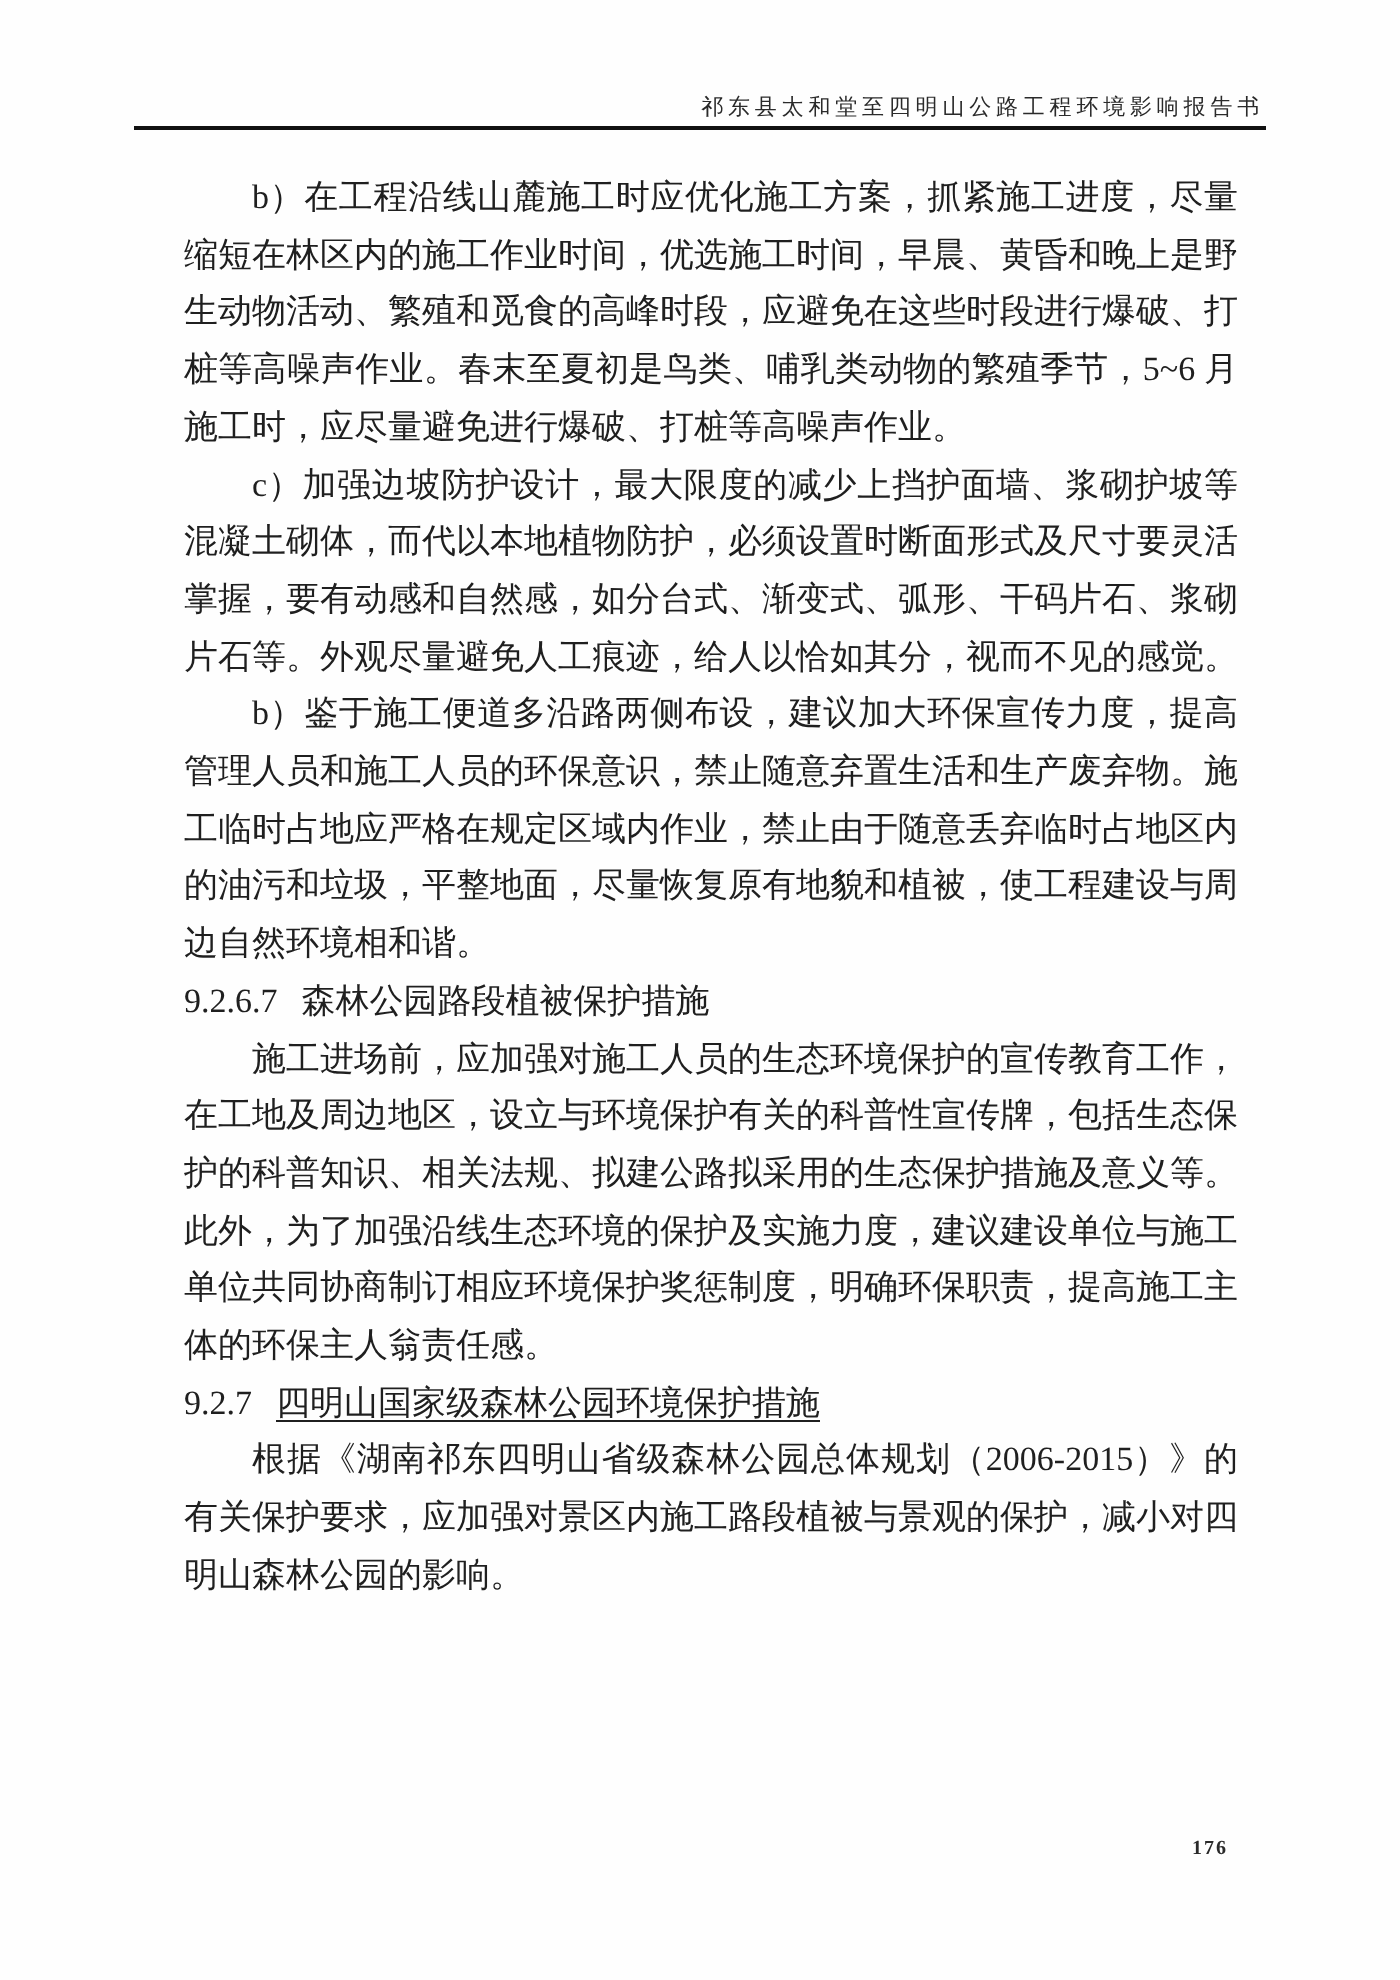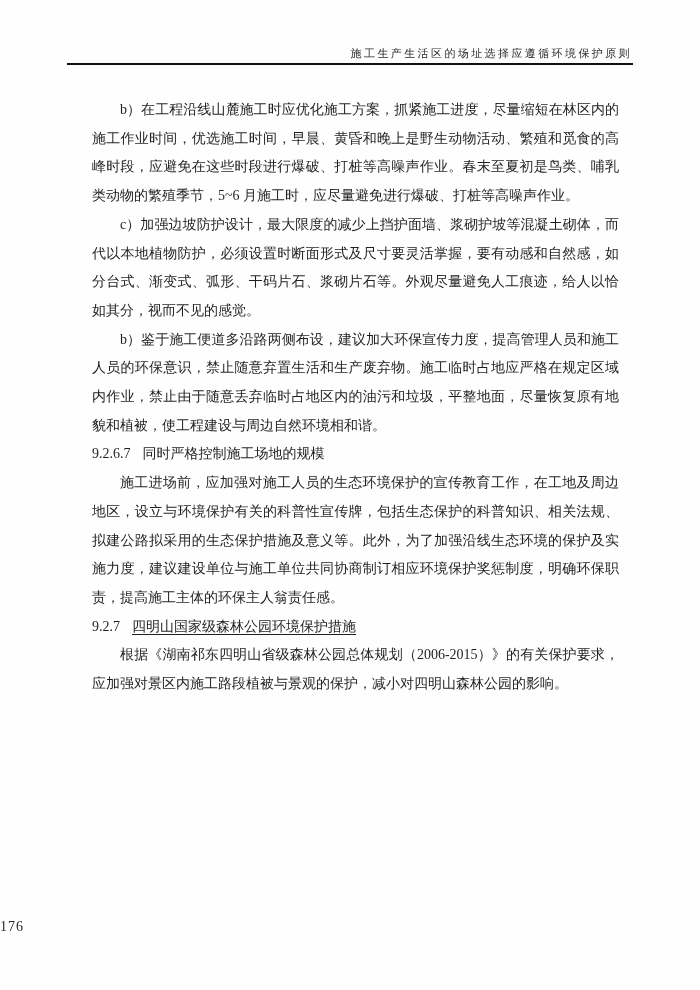--- a/index.html
+++ b/index.html
@@ -33,25 +33,24 @@
     left: 67px;
     width: 566px;
     height: 2px;
     background: #111111;
   }
   .content {
     position: absolute;
     top: 85px;
     left: 92px;
     width: 527px;
-    font-size: 14px;
+    font-size: 17px;
     line-height: 28.7px;
     text-align: justify;
     text-justify: inter-character;
-    margin-top: 11px;
   }
   .para {
     margin: 0;
     text-indent: 2em;
   }
   .heading {
     margin: 0;
     text-indent: 0;
   }
   .heading-num {
@@ -60,38 +59,39 @@
   .heading-title.underline {
     text-decoration: underline;
     text-underline-offset: 3px;
     text-decoration-thickness: 1px;
   }
   .footer {
     position: absolute;
     top: 919px;
     left: 0;
     width: 614px;
-    text-align: left;
-    font-size: 14px;
+    text-align: right;
+    font-size: 10px;
     letter-spacing: 1px;
     color: #2a2a2a;
+    font-weight: bold;
   }
 </style>
 </head>
 <body>
 
 <div class="page">
-  <div class="header-text">施工生产生活区的场址选择应遵循环境保护原则</div>
+  <div class="header-text">祁东县太和堂至四明山公路工程环境影响报告书</div>
   <div class="header-rule"></div>
 
   <div class="content">
       <p class="para">b）在工程沿线山麓施工时应优化施工方案，抓紧施工进度，尽量缩短在林区内的施工作业时间，优选施工时间，早晨、黄昏和晚上是野生动物活动、繁殖和觅食的高峰时段，应避免在这些时段进行爆破、打桩等高噪声作业。春末至夏初是鸟类、哺乳类动物的繁殖季节，5~6 月施工时，应尽量避免进行爆破、打桩等高噪声作业。</p>
       <p class="para">c）加强边坡防护设计，最大限度的减少上挡护面墙、浆砌护坡等混凝土砌体，而代以本地植物防护，必须设置时断面形式及尺寸要灵活掌握，要有动感和自然感，如分台式、渐变式、弧形、干码片石、浆砌片石等。外观尽量避免人工痕迹，给人以恰如其分，视而不见的感觉。</p>
       <p class="para">b）鉴于施工便道多沿路两侧布设，建议加大环保宣传力度，提高管理人员和施工人员的环保意识，禁止随意弃置生活和生产废弃物。施工临时占地应严格在规定区域内作业，禁止由于随意丢弃临时占地区内的油污和垃圾，平整地面，尽量恢复原有地貌和植被，使工程建设与周边自然环境相和谐。</p>
-      <div class="heading"><span class="heading-num">9.2.6.7</span><span class="heading-title">同时严格控制施工场地的规模</span></div>
+      <div class="heading"><span class="heading-num">9.2.6.7</span><span class="heading-title">森林公园路段植被保护措施</span></div>
       <p class="para">施工进场前，应加强对施工人员的生态环境保护的宣传教育工作，在工地及周边地区，设立与环境保护有关的科普性宣传牌，包括生态保护的科普知识、相关法规、拟建公路拟采用的生态保护措施及意义等。此外，为了加强沿线生态环境的保护及实施力度，建议建设单位与施工单位共同协商制订相应环境保护奖惩制度，明确环保职责，提高施工主体的环保主人翁责任感。</p>
       <div class="heading"><span class="heading-num">9.2.7</span><span class="heading-title underline">四明山国家级森林公园环境保护措施</span></div>
       <p class="para">根据《湖南祁东四明山省级森林公园总体规划（2006-2015）》的有关保护要求，应加强对景区内施工路段植被与景观的保护，减小对四明山森林公园的影响。</p>
     </div>
 
   <div class="footer">
     <span>176</span>
   </div>
 </div>
 

